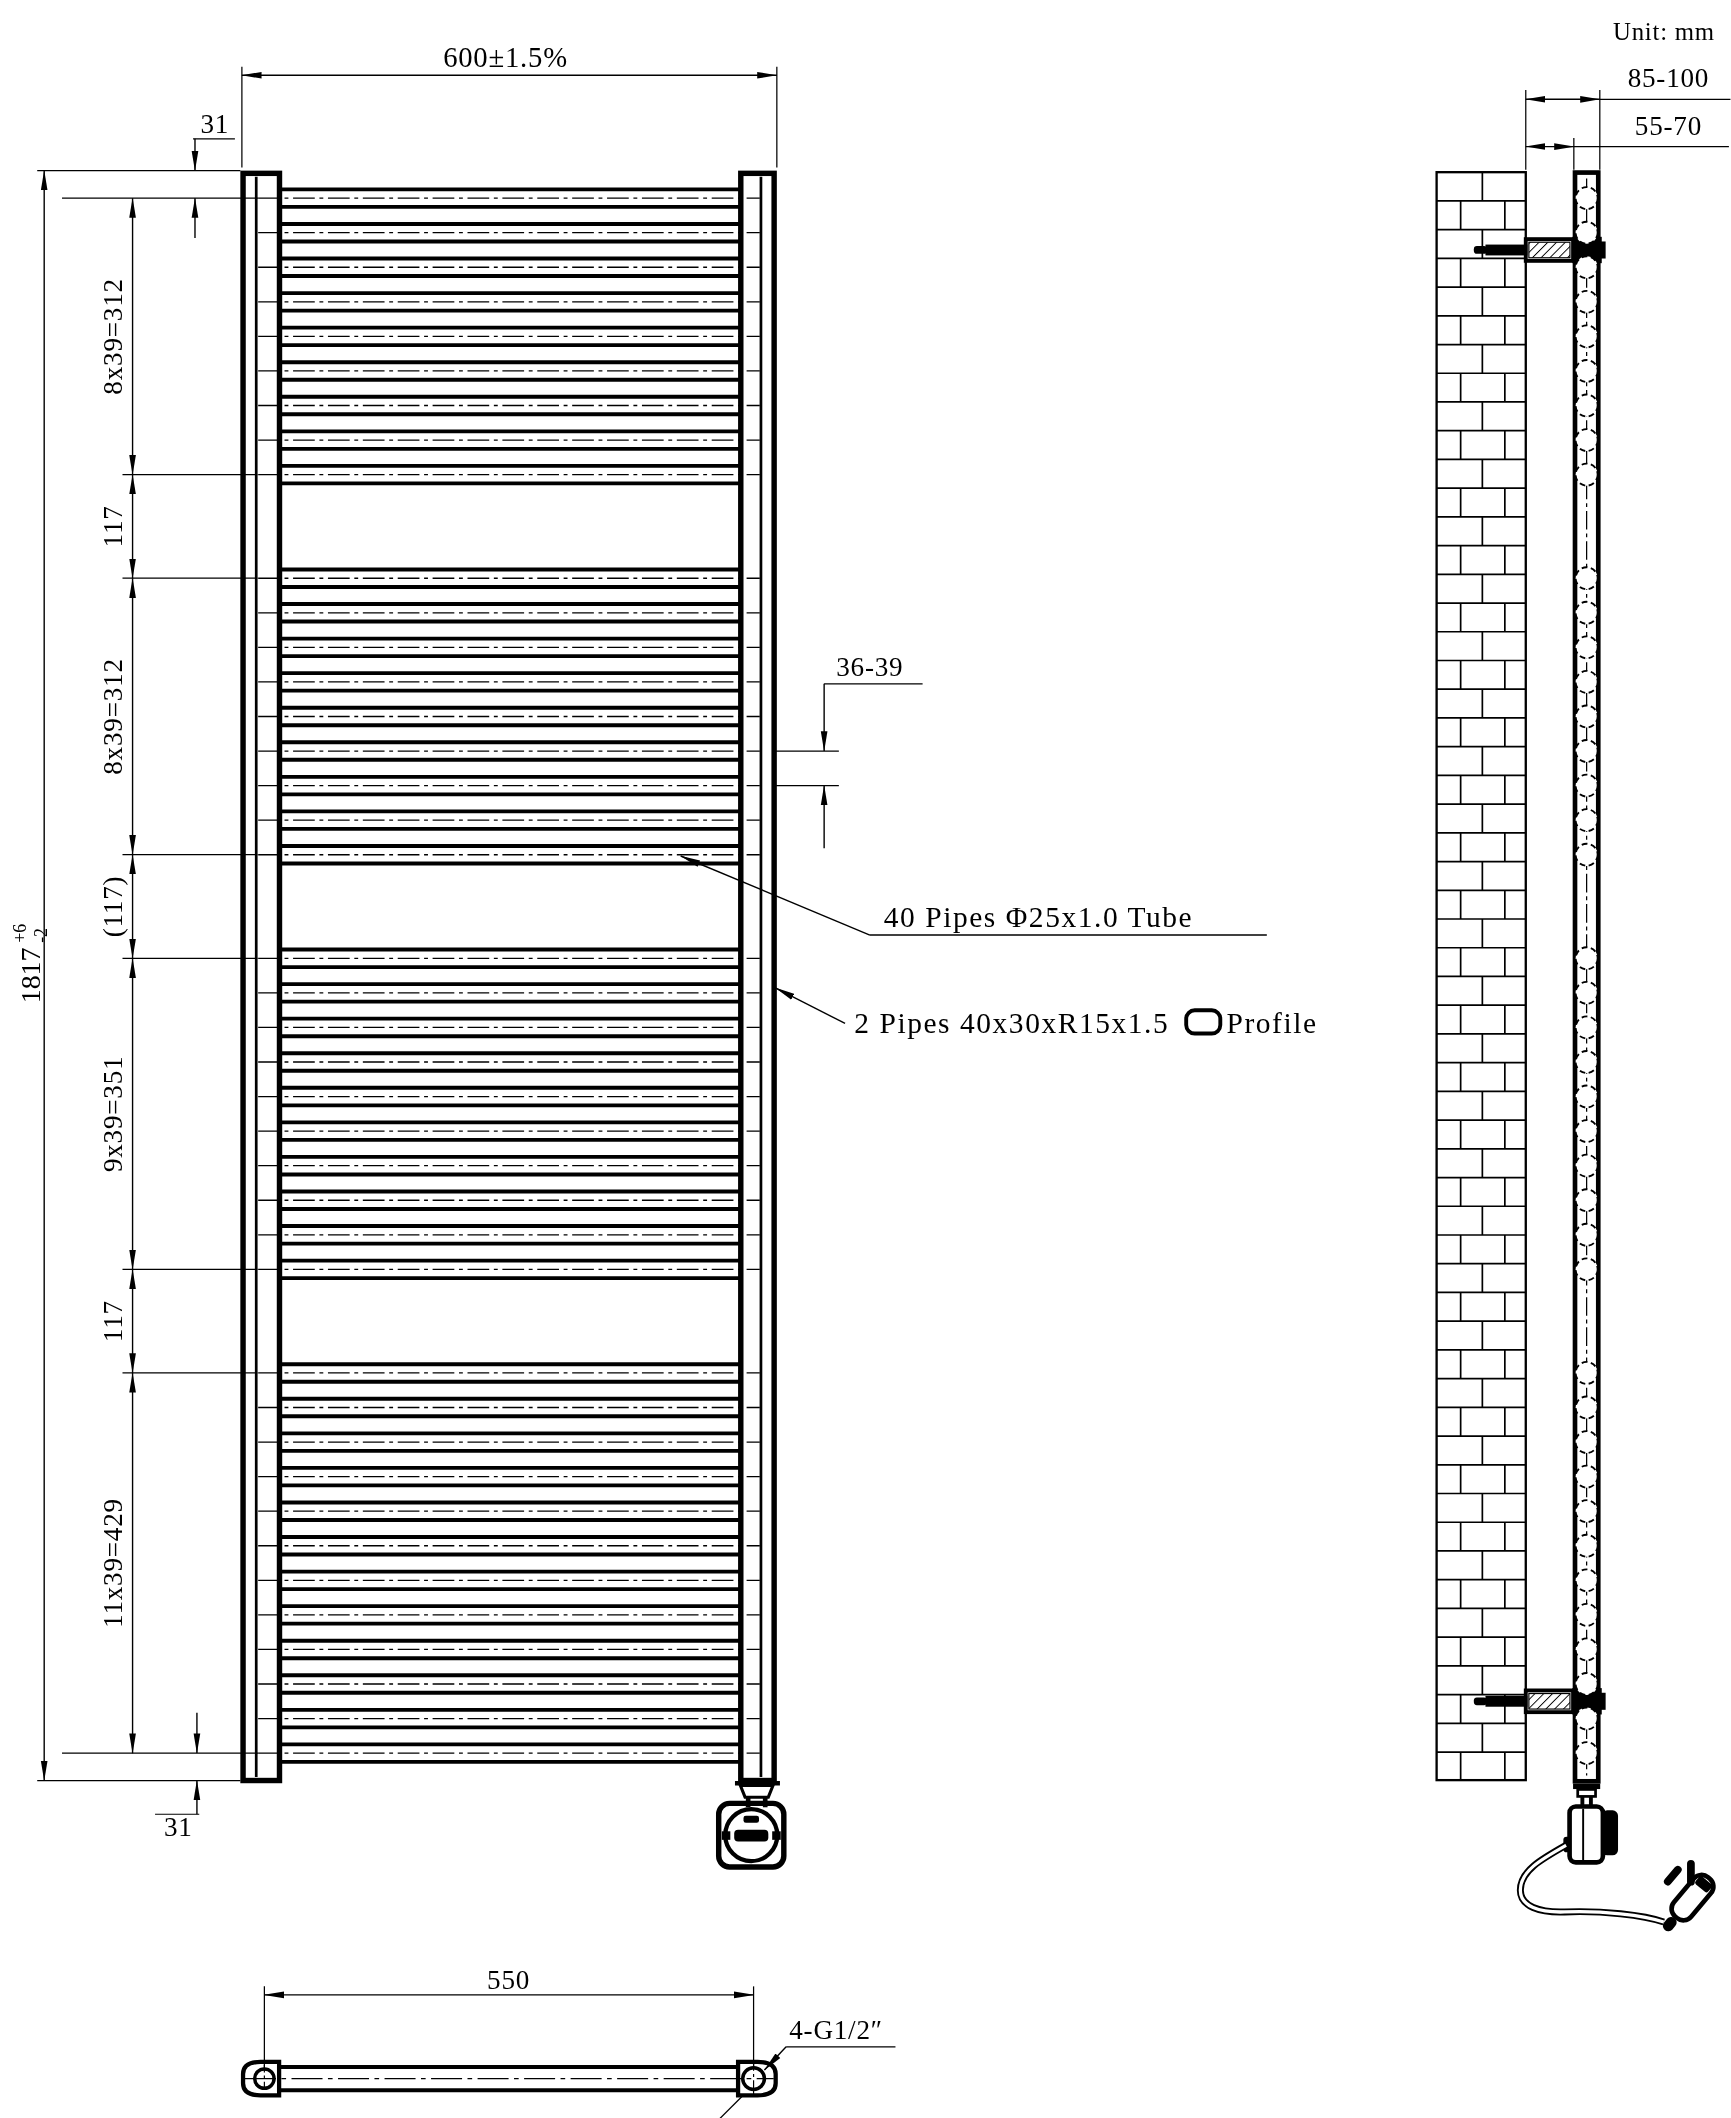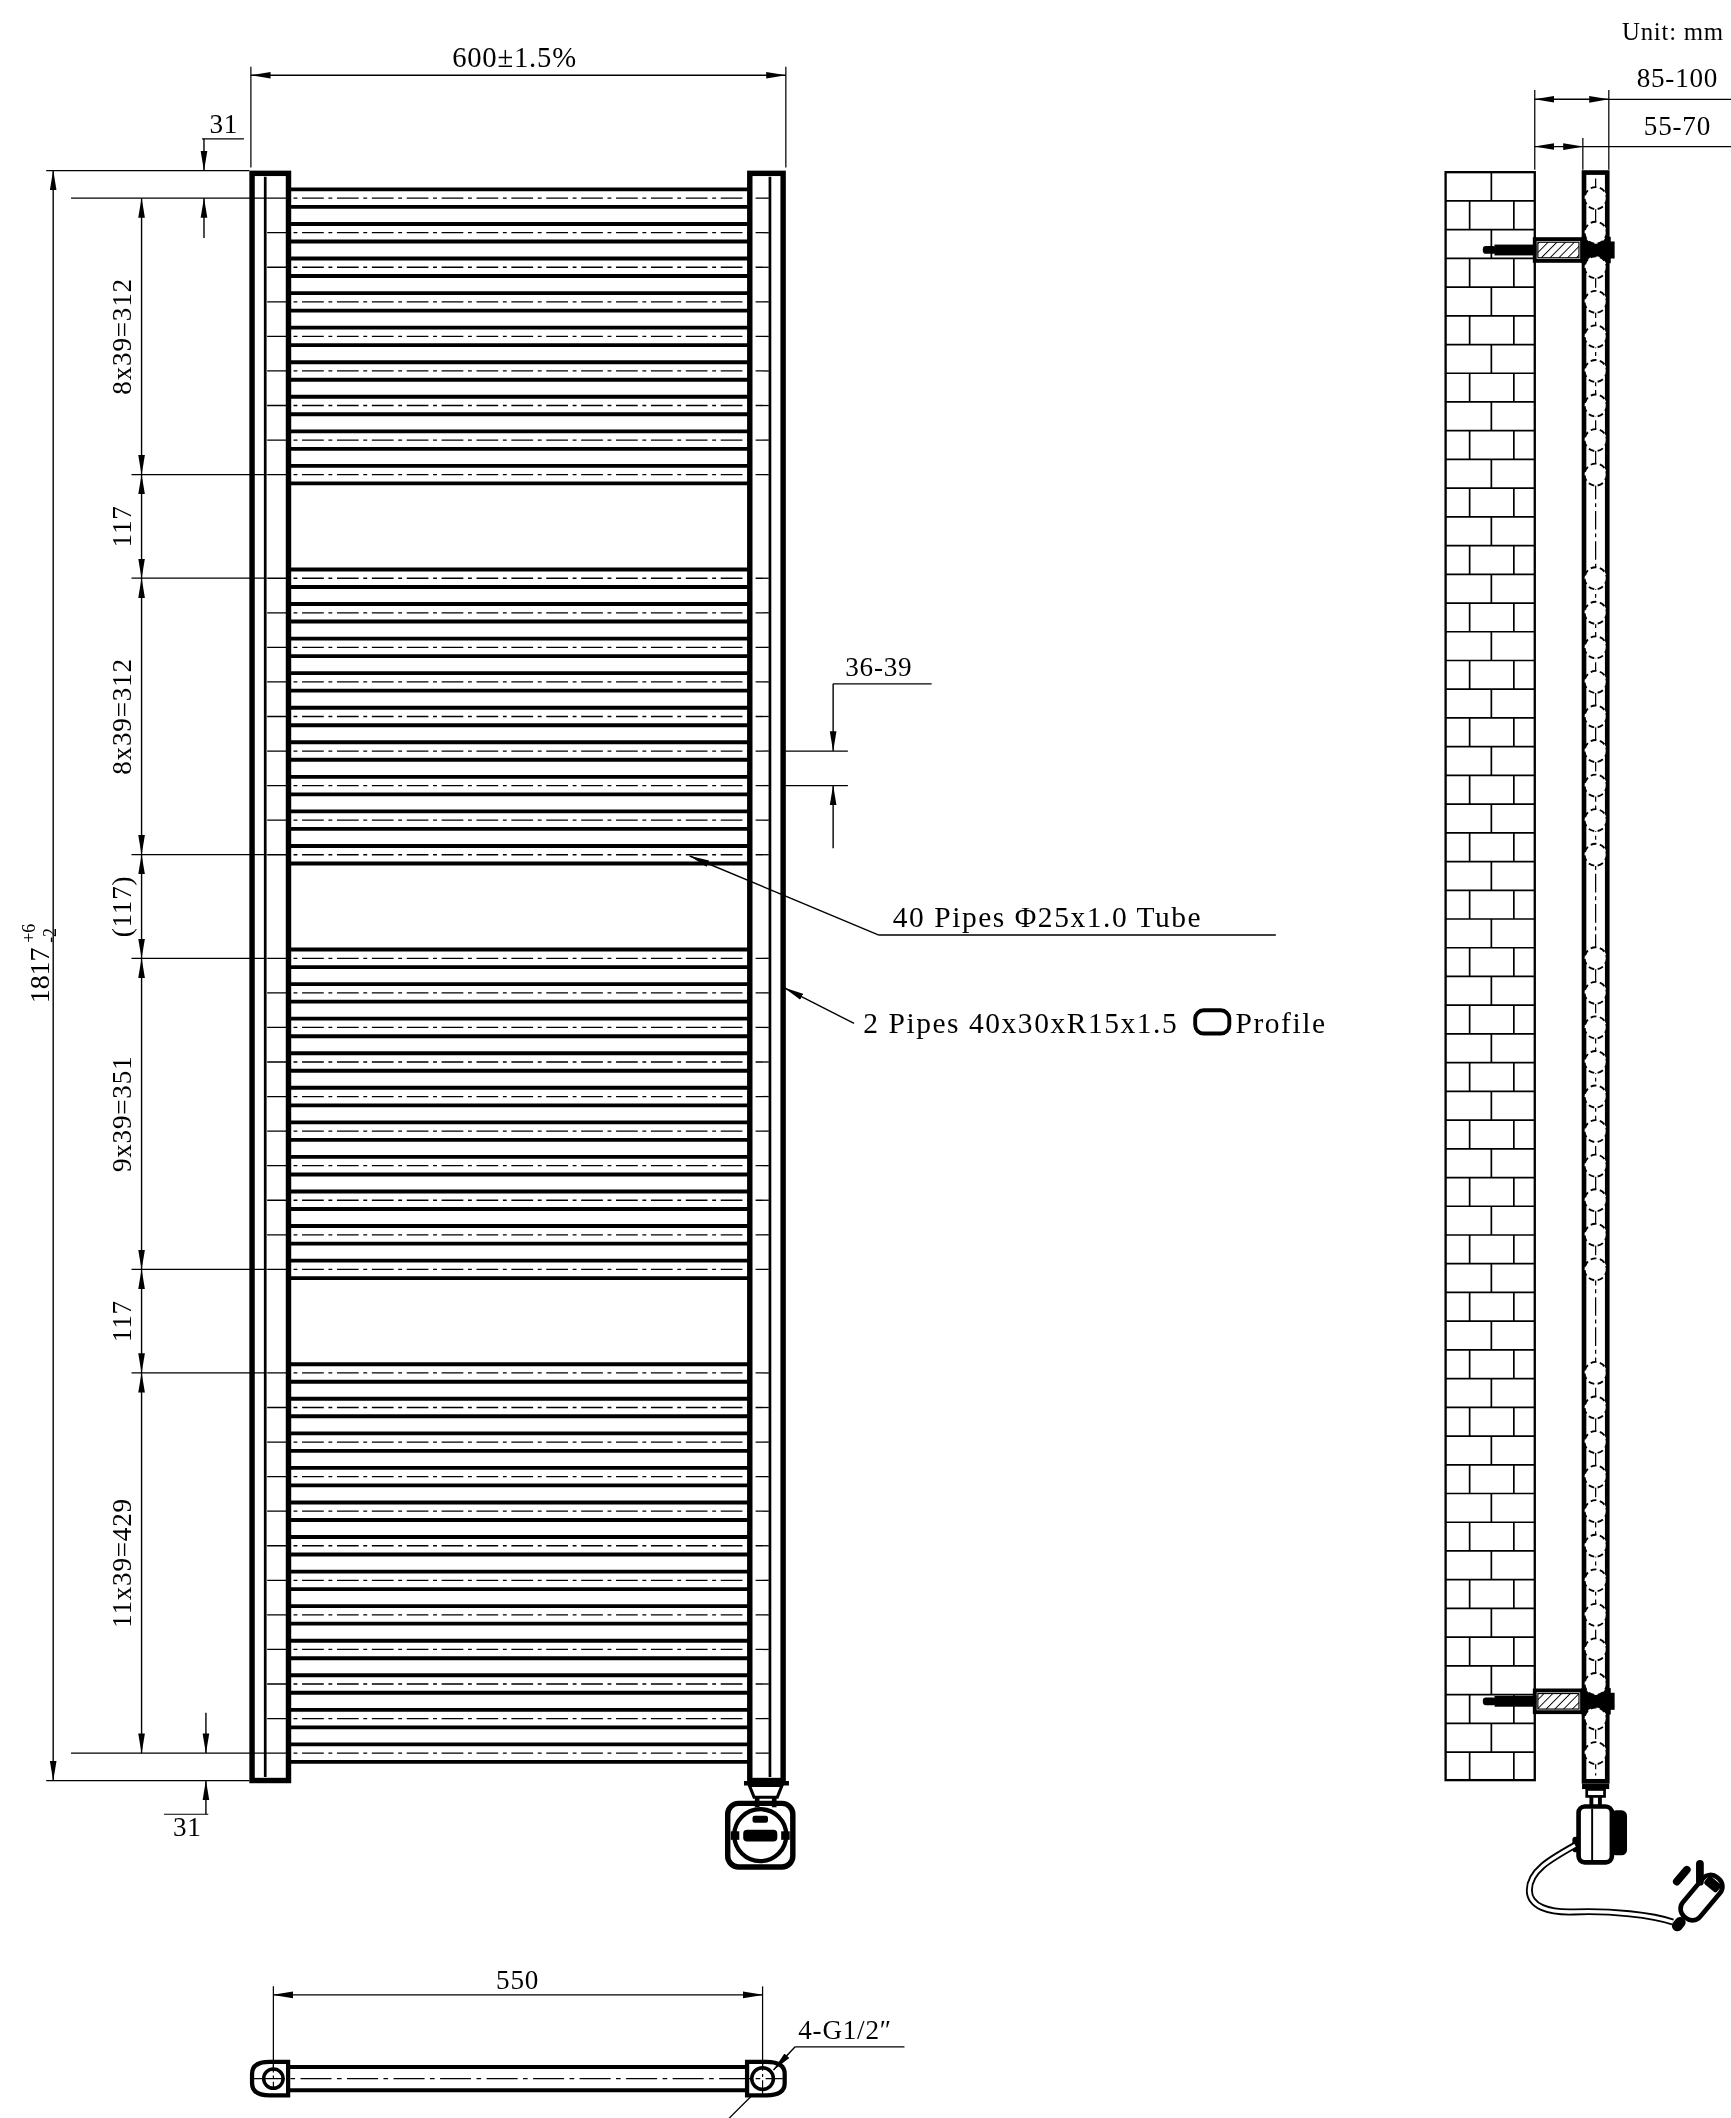--- a/index.html
+++ b/index.html
@@ -1,16 +1,16 @@
 <!DOCTYPE html>
 <html style="font-size:12.4px"><head>
 <meta charset="utf-8">
 <style>
   html,body{margin:0;padding:0;background:#ffffff;}
-  .page{width:1628px;height:2119px;position:relative;background:#fff;padding-left:9px;}
+  .page{width:1628px;height:2119px;position:relative;background:#fff;}
   svg{display:block;}
   text{font-family:"Liberation Serif", serif; fill:#000;}
   .dimtxt{font-size:35px; letter-spacing:1px;}
   .bigtxt{font-size:38px; letter-spacing:2px;}
   .sm{font-size:23px;}
   .ln{stroke:#000;fill:none;}
 </style>
 </head>
 <body>
 

